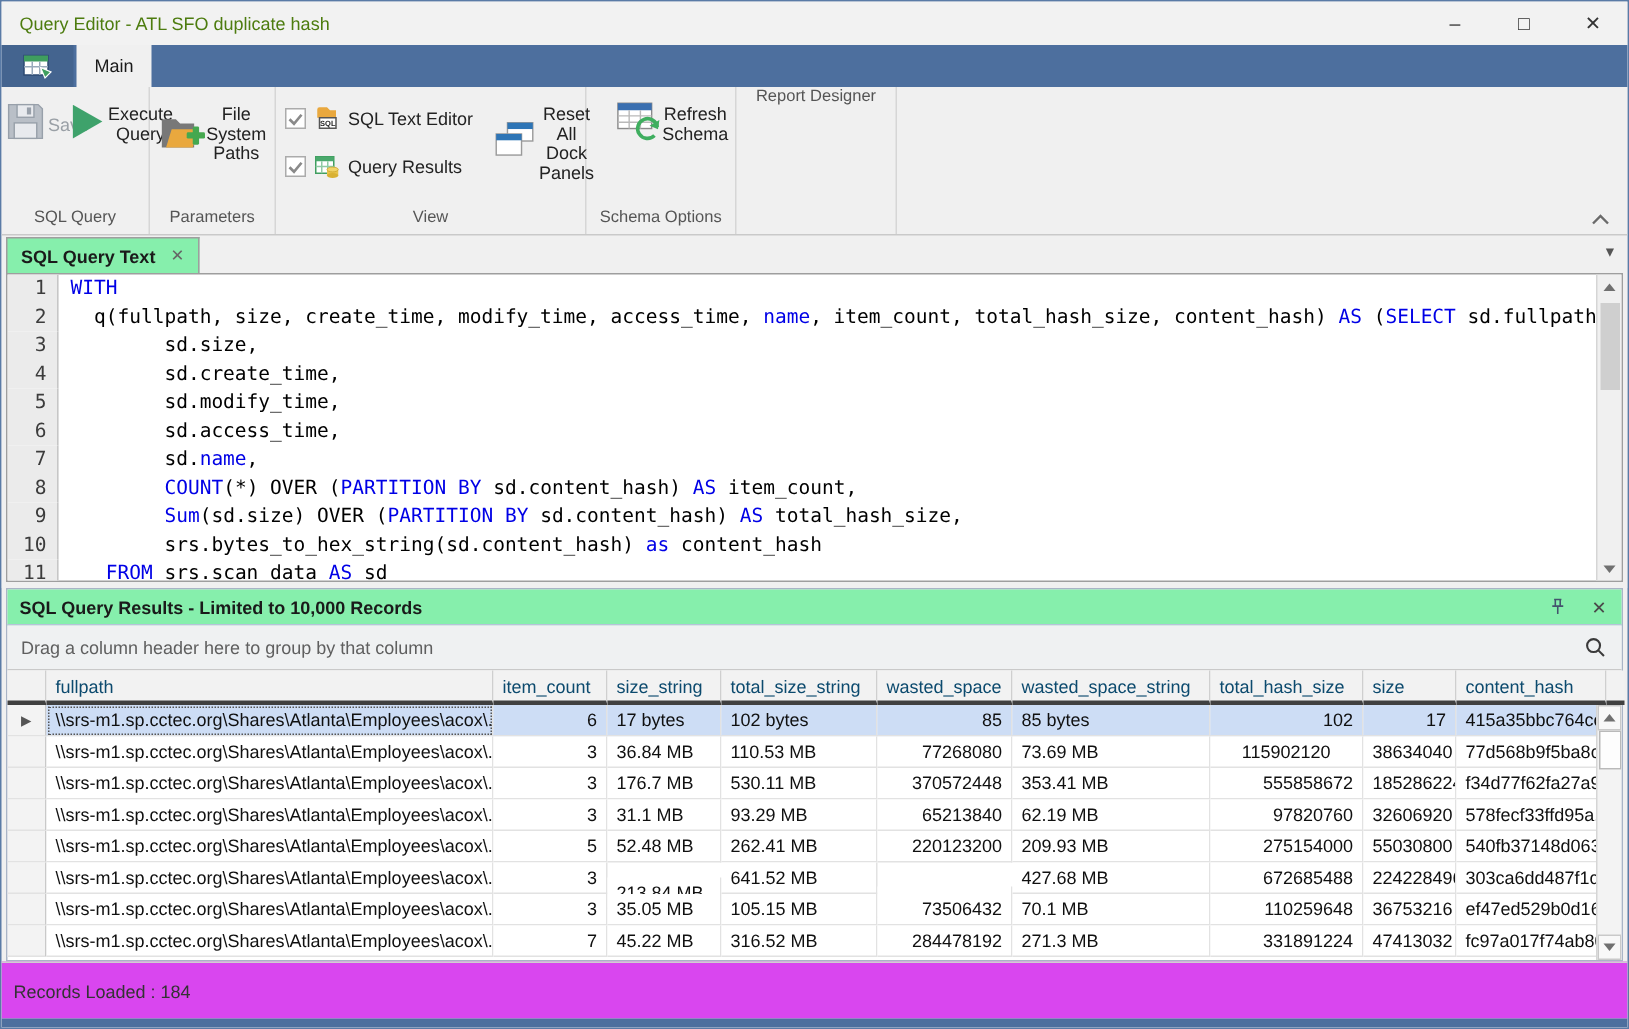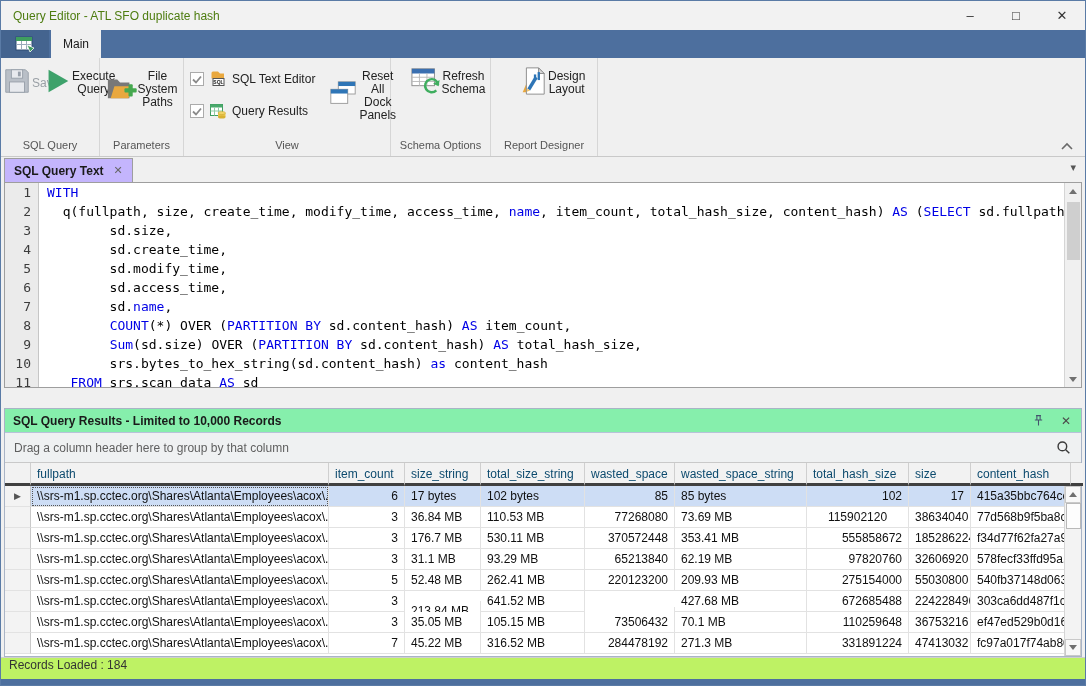--- a/index.html
+++ b/index.html
@@ -29,21 +29,21 @@
   .bigbtn .blabel{ font-size:12px; line-height:13px; color:#222; text-align:center; margin-top:4px; }
   .bigbtn.disabled .blabel{ color:#9aa0a6; }
   .checkcol{ display:flex; flex-direction:column; justify-content:center; gap:16px; padding:8px 10px 0 6px; }
   .checkrow{ display:flex; align-items:center; gap:6px; }
   .checkbox{ width:14px; height:14px; background:#fff; border:1px solid #ababab; display:flex; align-items:center; justify-content:center; }
   .checklabel{ font-size:12px; color:#222; white-space:nowrap; }
   .collapse-chevron{ position:absolute; right:12px; bottom:6px; }
   
   .dock{ flex:1; min-height:0; background:#f0f0f0; padding:0 3px; display:flex; flex-direction:column; }
   .doc-tabbar{ height:25px; display:flex; align-items:flex-end; flex:none; position:relative; }
-  .doc-tab{ height:24px; background:#c4b5fd; border:1px solid #9e9e9e; border-bottom:none;
+  .doc-tab{ height:24px; background:#86efac; border:1px solid #9e9e9e; border-bottom:none;
             display:flex; align-items:center; gap:10px; padding:0 9px; }
   .doc-tab .ttext{ font-size:12px; font-weight:bold; color:#1a1a1a; }
   .doc-tab .tclose{ font-size:11px; color:#666; }
   .tab-dropdown{ position:absolute; right:6px; top:4px; font-size:11px; color:#555; }
   .editor{ height:206px; background:#fff; border:1px solid #9e9e9e; display:flex; overflow:hidden; flex:none; }
   .code-area{ flex:1; display:flex; flex-direction:column; overflow:hidden;
               font-family:"DejaVu Sans Mono", monospace; font-size:13px; }
   .cl{ height:19px; line-height:19px; display:flex; white-space:pre; flex:none; }
   .ln{ width:34px; flex:none; background:#ebebeb; border-right:1px solid #c6c6c6; color:#3c3c3c;
        text-align:right; padding-right:7px; }
@@ -83,21 +83,21 @@
   .gc.num{ text-align:right; }
   .gr.sel .gc{ background:#cdddf5; }
   .gr.sel .gc.ind{ background:#f3f3f3; }
   .gc.focus{ outline:1px dotted #555; outline-offset:-2px; }
   .grid-vscroll{ width:17px; flex:none; background:#f3f3f3; border-left:1px solid #d5d5d5;
                  display:flex; flex-direction:column; align-items:center; }
   .grid-vscroll .btnbox{ width:100%; height:17px; background:#f8f8f8; border:1px solid #c9c9c9;
                          display:flex; align-items:center; justify-content:center; flex:none; }
   .grid-vscroll .thumb{ width:15px; height:26px; background:#fdfdfd; border:1px solid #b9b9b9; }
   
-  .statusbar{ height:22px; background:#bef264; border-top:1px solid #cfcfcf; display:flex; flex:none; }
+  .statusbar{ height:38px; background:#d946ef; border-top:1px solid #cfcfcf; display:flex; align-items:center; flex:none; }
   .statusbar .stext{ font-size:12px; color:#333; padding-left:8px; }
   .bottomstrip{ height:6px; background:#4d6f9e; flex:none; }
   svg{ display:block; }
 </style>
 </head>
 <body>
 
 <div class="window">
 
   <div class="titlebar">
@@ -238,36 +238,20 @@
               <path d="M31.5 15 L30.5 21.5 L24.5 19 Z" fill="#3fae5f"></path>
             </svg>
           </span>
           <span class="blabel">Refresh Schema</span>
         </div>
       </div>
       <div class="rgroup-label">Schema Options</div>
     </div>
 
     <div class="rgroup" style="width:107px">
-      <div class="rgroup-content">
-        <div class="bigbtn" style="width:56px">
-          <span>
-            <svg width="32" height="30" viewBox="0 0 32 32">
-              <path d="M6 28 L13 12 L13 28 Z" fill="#e9a83e"></path>
-              <path d="M10 2 h13 l6 6 v22 H10 Z" fill="#fff" stroke="#8a8a8a"></path>
-              <path d="M23 2 l6 6 h-6 Z" fill="#d8d8d8" stroke="#8a8a8a"></path>
-              <rect x="18" y="9" width="2.5" height="6" fill="#2e75b6"></rect>
-              <rect x="22" y="6.5" width="2.5" height="8.5" fill="#2e75b6"></rect>
-              <path d="M11 24 L19 11 L22 13 L14 26 Z" fill="#2e75b6"></path>
-              <path d="M11 24 L14 26 L10.5 27.5 Z" fill="#f0c36d"></path>
-            </svg>
-          </span>
-          <span class="blabel">Design Layout</span>
-        </div>
-      </div>
       <div class="rgroup-label">Report Designer</div>
     </div>
 
     <div class="collapse-chevron">
       <svg width="12" height="8" viewBox="0 0 12 8">
           <path d="M1 7 L6 2 L11 7" stroke="#6a6a6a" stroke-width="1.6" fill="none"></path>
         </svg>
     </div>
   </div>
 

